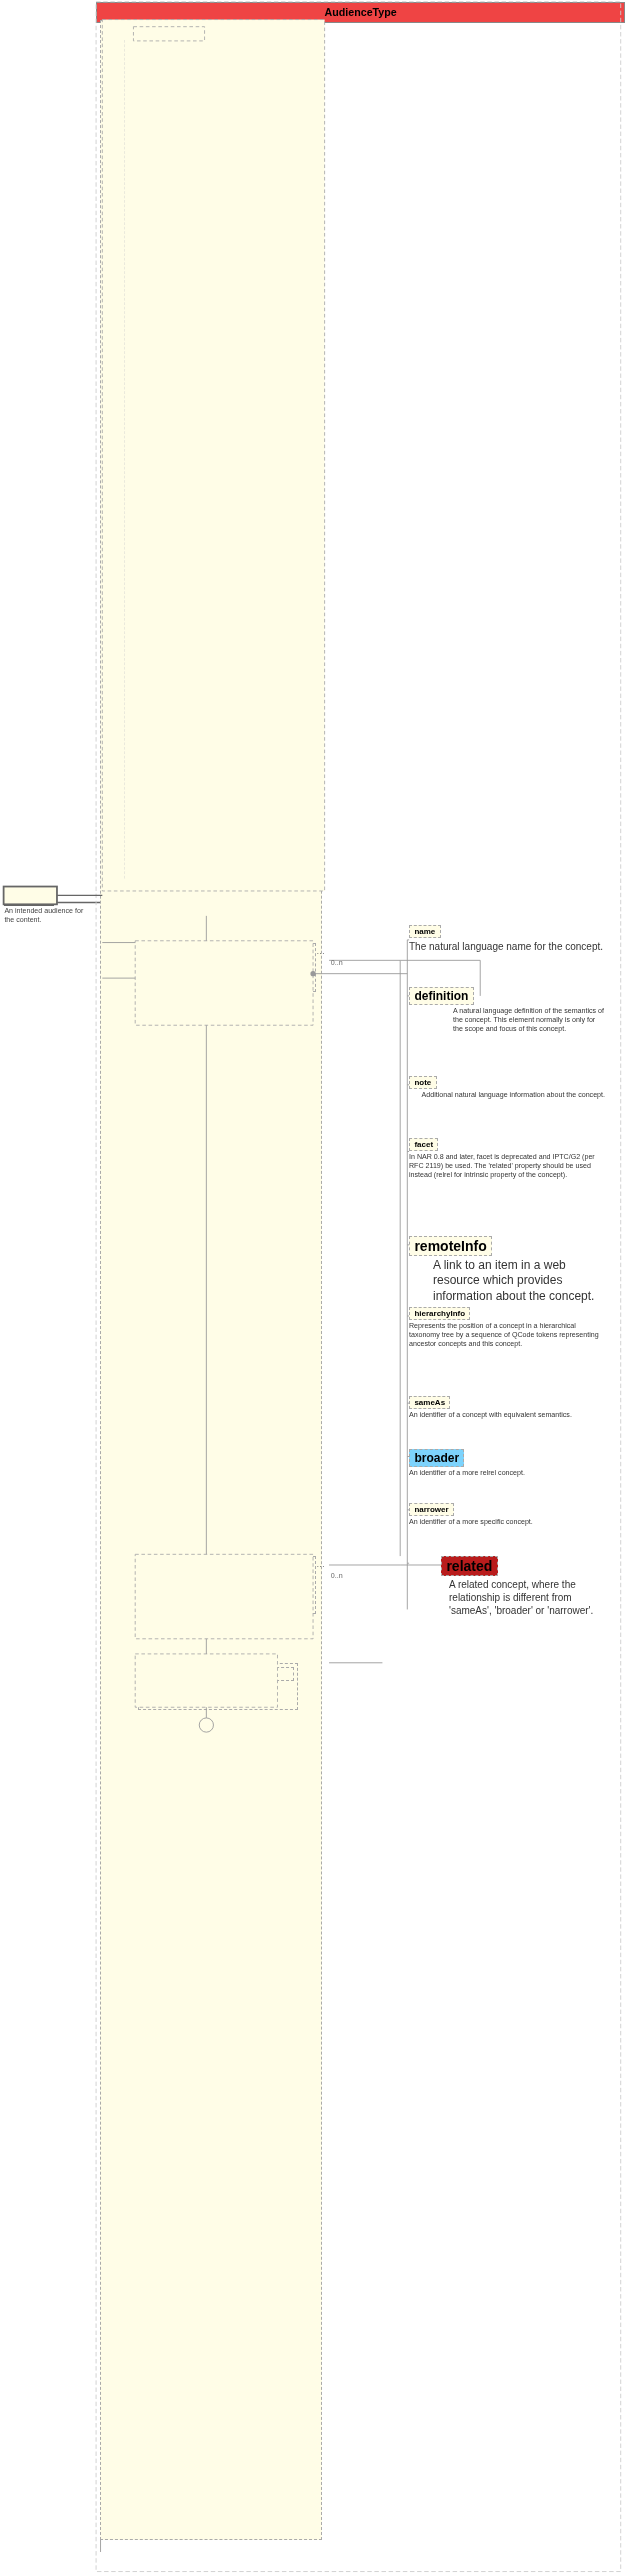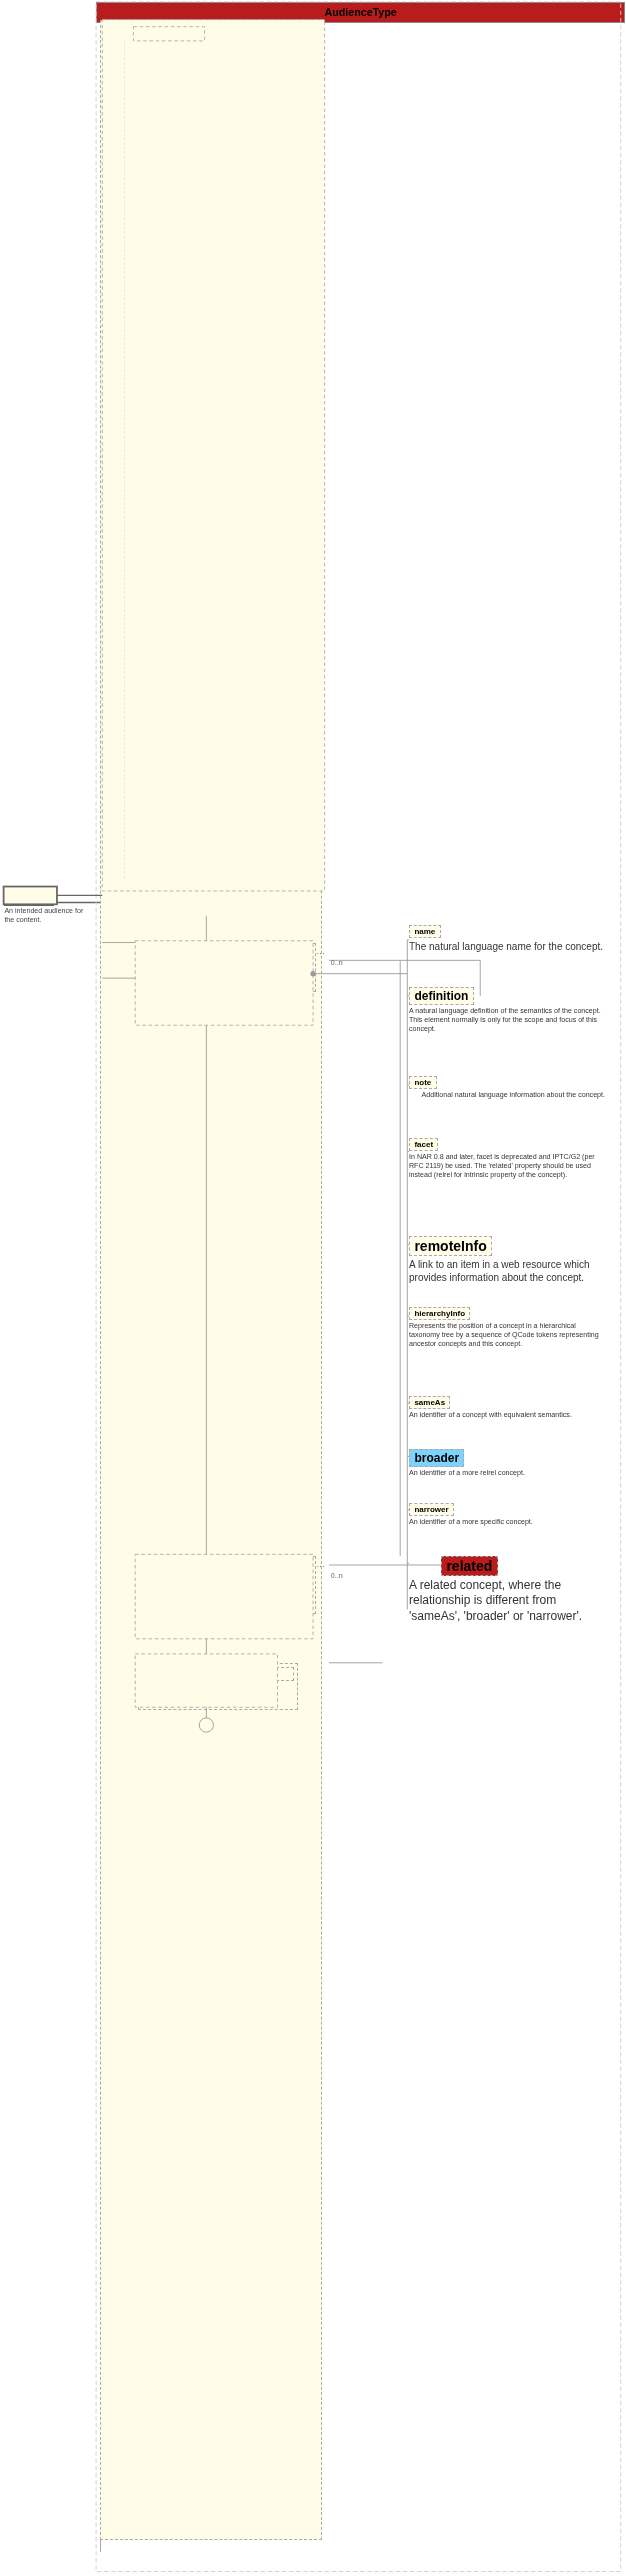--- a/index.html
+++ b/index.html
@@ -43,21 +43,21 @@
     <line x1="450" y1="1080" x2="540" y2="1080" stroke="#999" stroke-width="1"></line>
 
     <line x1="540" y1="1080" x2="540" y2="1120" stroke="#999" stroke-width="1"></line>
 
     <line x1="370" y1="1760" x2="450" y2="1760" stroke="#999" stroke-width="1"></line>
     <line x1="450" y1="1760" x2="540" y2="1760" stroke="#999" stroke-width="1"></line>
 
     <line x1="370" y1="1870" x2="430" y2="1870" stroke="#999" stroke-width="1"></line>
   </svg>
 
-  <div style="position:absolute; top:1.8px; left:96px; right:1.8px; background:#b91c1c; border:1.8px solid #888; font-weight:bold; font-size:10.7px; padding:3.6px 7.1px; text-align:center;">AudienceType</div>
+  <div style="position:absolute; top:1.8px; left:96px; right:1.8px; background:#ef4444; border:1.8px solid #888; font-weight:bold; font-size:10.7px; padding:3.6px 7.1px; text-align:center;">AudienceType</div>
 
   <div style="position:absolute; top:19.6px; left:100px; width:222px; bottom:36px; border:0.9px dashed #aaa; background:#fffde7;">
 
     <div style="border:0.9px dashed #aaa; margin:7.1px 7.1px 3.6px 7.1px; text-align:center; font-size:8px; font-weight:bold; background:#fffde7; padding:1.8px;">attributes</div>
 
     <div style="display:flex; margin:1.8px 7.1px;">
       <div style="border:0.9px dashed #aaa; padding:0.9px 3.6px; font-size:8px; font-weight:bold; background:#fffde7; min-width:80px; white-space:nowrap;">id</div>
       <div style="font-size:7.1px; color:#333; padding:0.9px 3.6px; line-height:1.3;">The local identifier of the property.</div>
     </div>
 
@@ -181,36 +181,36 @@
     <div style="font-size:7.1px; color:#666; padding:1.8px;">0..n</div>
   </div>
 
   <div style="position:absolute; top:925px; left:409px; width:196px;">
     <div style="border:0.9px dashed #aaa; padding:0.9px 4.4px; font-size:8px; font-weight:bold; background:#fffde7; display:inline-block; margin-bottom:1.8px;">name</div>
     <div style="font-size:10px; color:#333; line-height:1.3;">The natural language name for the concept.</div>
   </div>
 
   <div style="position:absolute; top:987px; left:409px; width:196px;">
     <div style="border:0.9px dashed #aaa; padding:0.9px 4.4px; font-size:12px; font-weight:bold; background:#fffde7; display:inline-block; margin-bottom:1.8px;">definition</div>
-    <div style="font-size:7.1px; color:#333; line-height:1.3;">A natural language definition of the semantics of the concept. This element normally is only for the scope and focus of this concept.</div>
+    <div style="font-size:7.1px; color:#333; line-height:1.3;margin-left:44px;">A natural language definition of the semantics of the concept. This element normally is only for the scope and focus of this concept.</div>
   </div>
 
   <div style="position:absolute; top:1076px; left:409px; width:196px;">
     <div style="border:0.9px dashed #aaa; padding:0.9px 4.4px; font-size:8px; font-weight:bold; background:#fffde7; display:inline-block; margin-bottom:1.8px;">note</div>
     <div style="font-size:7.1px; color:#333; line-height:1.3;text-align:right;">Additional natural language information about the concept.</div>
   </div>
 
   <div style="position:absolute; top:1138px; left:409px; width:196px;">
     <div style="border:0.9px dashed #aaa; padding:0.9px 4.4px; font-size:8px; font-weight:bold; background:#fffde7; display:inline-block; margin-bottom:1.8px;">facet</div>
     <div style="font-size:7.1px; color:#333; line-height:1.3;">In NAR 0.8 and later, facet is deprecated and IPTC/G2 (per RFC 2119) be used. The 'related' property should be used instead (relrel for intrinsic property of the concept).</div>
   </div>
 
   <div style="position:absolute; top:1236px; left:409px; width:196px;">
     <div style="border:0.9px dashed #aaa; padding:0.9px 4.4px; font-size:14px; font-weight:bold; background:#fffde7; display:inline-block; margin-bottom:1.8px;">remoteInfo</div>
-    <div style="font-size:10px; color:#333; line-height:1.3;">A link to an item in a web resource which provides information about the concept.</div>
+    <div style="font-size:12px; color:#333; line-height:1.3;padding-left:24px;">A link to an item in a web resource which provides information about the concept.</div>
   </div>
 
   <div style="position:absolute; top:1307px; left:409px; width:196px;">
     <div style="border:0.9px dashed #aaa; padding:0.9px 4.4px; font-size:8px; font-weight:bold; background:#fffde7; display:inline-block; margin-bottom:1.8px;">hierarchyInfo</div>
     <div style="font-size:7.1px; color:#333; line-height:1.3;">Represents the position of a concept in a hierarchical taxonomy tree by a sequence of QCode tokens representing ancestor concepts and this concept.</div>
   </div>
 
   <div style="position:absolute; top:1396px; left:409px; width:196px;">
     <div style="border:0.9px dashed #aaa; padding:0.9px 4.4px; font-size:8px; font-weight:bold; background:#fffde7; display:inline-block; margin-bottom:1.8px;">sameAs</div>
     <div style="font-size:7.1px; color:#333; line-height:1.3;">An identifier of a concept with equivalent semantics.</div>
@@ -221,21 +221,21 @@
     <div style="font-size:7.1px; color:#333; line-height:1.3;">An identifier of a more relrel concept.</div>
   </div>
 
   <div style="position:absolute; top:1503px; left:409px; width:196px;">
     <div style="border:0.9px dashed #aaa; padding:0.9px 4.4px; font-size:8px; font-weight:bold; background:#fffde7; display:inline-block; margin-bottom:1.8px;">narrower</div>
     <div style="font-size:7.1px; color:#333; line-height:1.3;">An identifier of a more specific concept.</div>
   </div>
 
   <div style="position:absolute; top:1556px; left:409px; width:196px;">
     <div style="border:0.9px dashed #aaa; padding:0.9px 4.4px; font-size:14px; font-weight:bold; background:#b91c1c; display:inline-block; margin-bottom:1.8px;margin-left:32px;">related</div>
-    <div style="font-size:12px; color:#333; line-height:1.3;">A related concept, where the relationship is different from 'sameAs', 'broader' or 'narrower'.</div>
+    <div style="font-size:10px; color:#333; line-height:1.3;padding-left:40px;">A related concept, where the relationship is different from 'sameAs', 'broader' or 'narrower'.</div>
   </div>
 
   <div style="position:absolute; top:1556px; left:138px; width:178px; border:0.9px dashed #aaa; background:#fffde7; padding:2.7px;">
     <div style="border:0.9px dashed #aaa; padding:1.8px 3.6px; font-size:8px; font-weight:bold; text-align:center; margin-bottom:2.7px; background:#fffde7;">ConceptRelationshipsGroup</div>
     <div style="font-size:7.1px; color:#333; line-height:1.3; padding:1.8px;">A group of properties that indicate relationships of the concept to other concepts</div>
     <div style="font-size:7.1px; color:#666; padding:1.8px;">0..n</div>
   </div>
 
   <div style="position:absolute; top:1663px; left:138px; width:160px; border:0.9px dashed #aaa; background:#fffde7; padding:2.7px;">
     <div style="border:0.9px dashed #aaa; padding:1.8px 3.6px; font-size:8px; font-weight:bold; text-align:center; margin-bottom:2.7px; background:#fffde7;">#other</div>

